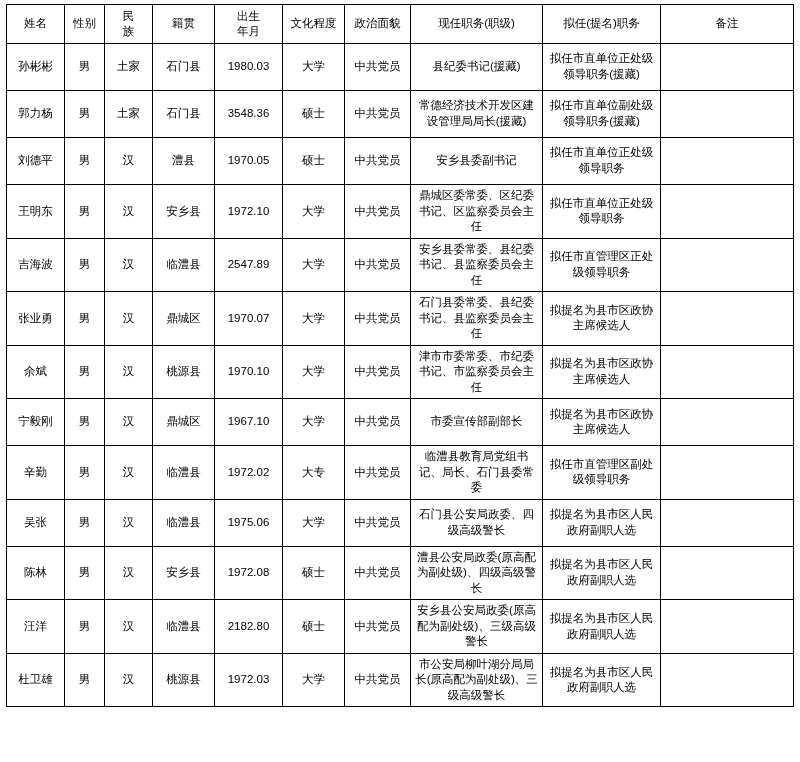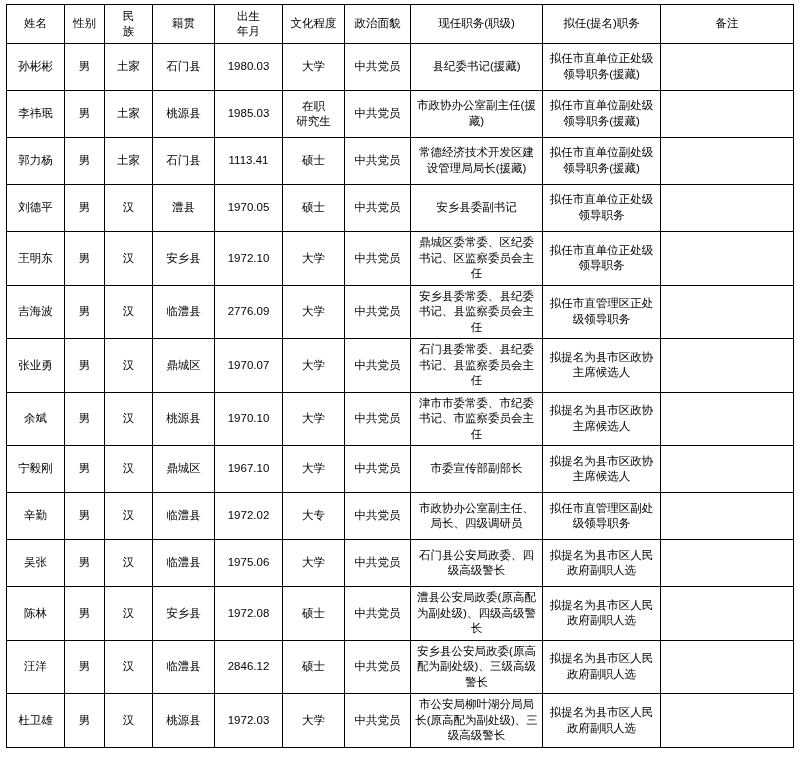--- a/index.html
+++ b/index.html
@@ -108,40 +108,25 @@
           <td>土家</td>
           <td>石门县</td>
           <td>1980.03</td>
           <td>大学</td>
           <td>中共党员</td>
           <td class="cell-left">县纪委书记(援藏)</td>
           <td class="cell-left">拟任市直单位正处级领导职务(援藏)</td>
           <td></td>
         </tr>
         <tr>
-          <td>李祎珉</td>
-          <td>男</td>
-          <td>土家</td>
-          <td>桃源县</td>
-          <td>1985.03</td>
-          <td>
-            <span class="two-line">在职</span>
-            <span class="two-line">研究生</span>
-          </td>
-          <td>中共党员</td>
-          <td class="cell-left">市政协办公室副主任(援藏)</td>
-          <td class="cell-left">拟任市直单位副处级领导职务(援藏)</td>
-          <td></td>
-        </tr>
-        <tr>
           <td>郭力杨</td>
           <td>男</td>
           <td>土家</td>
           <td>石门县</td>
-          <td>1113.41</td>
+          <td>3548.36</td>
           <td>硕士</td>
           <td>中共党员</td>
           <td class="cell-left">常德经济技术开发区建设管理局局长(援藏)</td>
           <td class="cell-left">拟任市直单位副处级领导职务(援藏)</td>
           <td></td>
         </tr>
         <tr>
           <td>刘德平</td>
           <td>男</td>
           <td>汉</td>
@@ -163,21 +148,21 @@
           <td>中共党员</td>
           <td class="cell-left">鼎城区委常委、区纪委书记、区监察委员会主任</td>
           <td class="cell-left">拟任市直单位正处级领导职务</td>
           <td></td>
         </tr>
         <tr>
           <td>吉海波</td>
           <td>男</td>
           <td>汉</td>
           <td>临澧县</td>
-          <td>2776.09</td>
+          <td>2547.89</td>
           <td>大学</td>
           <td>中共党员</td>
           <td class="cell-left">安乡县委常委、县纪委书记、县监察委员会主任</td>
           <td class="cell-left">拟任市直管理区正处级领导职务</td>
           <td></td>
         </tr>
         <tr>
           <td>张业勇</td>
           <td>男</td>
           <td>汉</td>
@@ -214,21 +199,21 @@
           <td></td>
         </tr>
         <tr>
           <td>辛勤</td>
           <td>男</td>
           <td>汉</td>
           <td>临澧县</td>
           <td>1972.02</td>
           <td>大专</td>
           <td>中共党员</td>
-          <td class="cell-left">市政协办公室副主任、局长、四级调研员</td>
+          <td class="cell-left">临澧县教育局党组书记、局长、石门县委常委</td>
           <td class="cell-left">拟任市直管理区副处级领导职务</td>
           <td></td>
         </tr>
         <tr>
           <td>吴张</td>
           <td>男</td>
           <td>汉</td>
           <td>临澧县</td>
           <td>1975.06</td>
           <td>大学</td>
@@ -247,21 +232,21 @@
           <td>中共党员</td>
           <td class="cell-left">澧县公安局政委(原高配为副处级)、四级高级警长</td>
           <td class="cell-left">拟提名为县市区人民政府副职人选</td>
           <td></td>
         </tr>
         <tr>
           <td>汪洋</td>
           <td>男</td>
           <td>汉</td>
           <td>临澧县</td>
-          <td>2846.12</td>
+          <td>2182.80</td>
           <td>硕士</td>
           <td>中共党员</td>
           <td class="cell-left">安乡县公安局政委(原高配为副处级)、三级高级警长</td>
           <td class="cell-left">拟提名为县市区人民政府副职人选</td>
           <td></td>
         </tr>
         <tr>
           <td>杜卫雄</td>
           <td>男</td>
           <td>汉</td>

